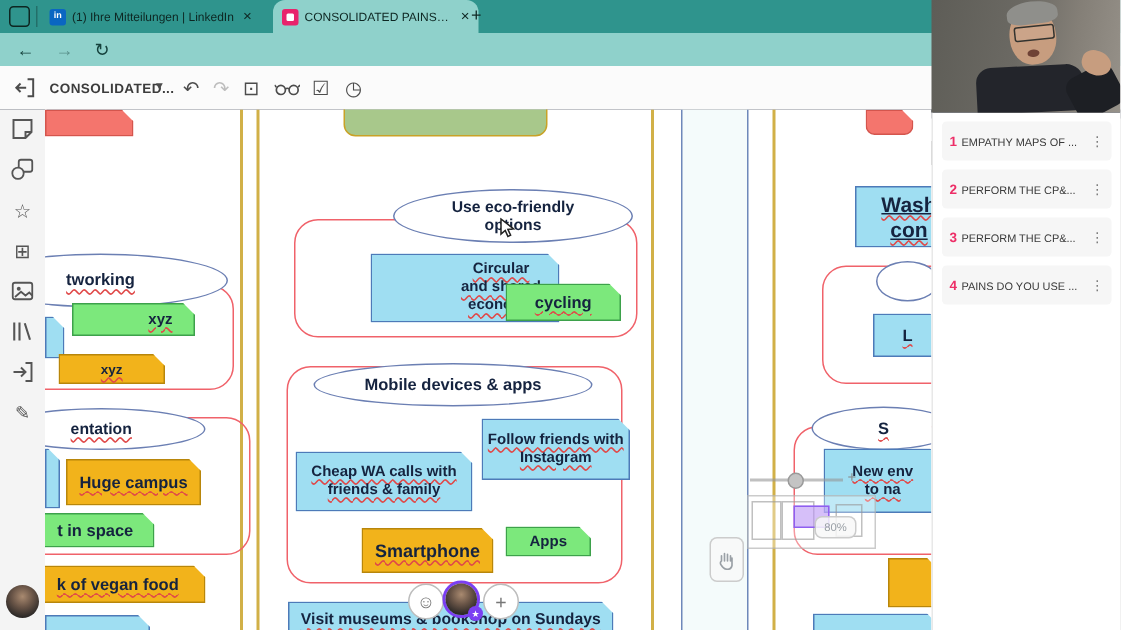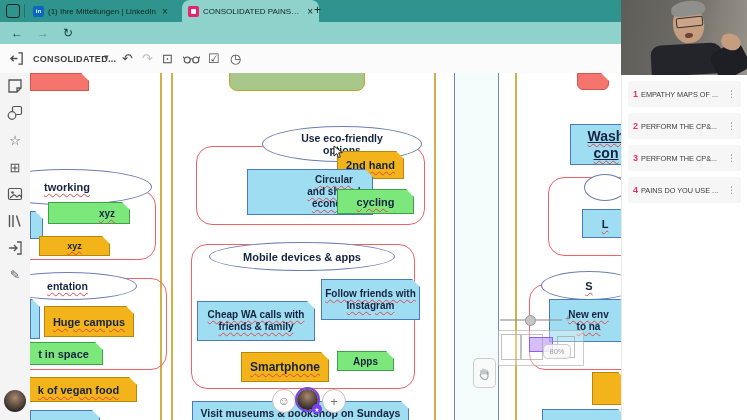--- a/index.html
+++ b/index.html
@@ -217,23 +217,20 @@
         <span class="wavy">Huge campus</span>
       </div>
     <div class="abs note green" style="left:-6px;top:269px;width:77px;height:21px;font-size:11px;">
         <span>t in space</span>
       </div>
     <div class="abs note orange" style="left:-10px;top:304px;width:115px;height:23px;font-size:11px;">
         <span class="wavy">k of vegan food</span>
       </div>
     <div class="abs note blue" style="left:0;top:337px;width:68px;height:10px;"></div>
 
-    <div class="abs note orange" style="left:307px;top:78px;width:65px;height:26px;font-size:11px;">
-        <span class="wavy">2nd hand</span>
-      </div>
     <div class="abs note blue ml" style="left:217px;top:96px;width:76px;height:44px;font-size:10px;line-height:1.2;padding-left:48px;"><span class="ml wavy">Circular
 and shared
 economy</span></div>
     <div class="abs note green" style="left:307px;top:116px;width:75px;height:23px;font-size:11px;">
         <span class="wavy">cycling</span>
       </div>
     <svg class="abs" style="left:303px;top:72px;z-index:30;" width="11" height="14" viewBox="0 0 11 14">
         <path d="M1 1 L1 11 L3.8 8.6 L5.6 12.6 L7.4 11.8 L5.6 7.9 L9.4 7.6 Z" fill="#fff" stroke="#222" stroke-width="1"></path>
       </svg>
 

